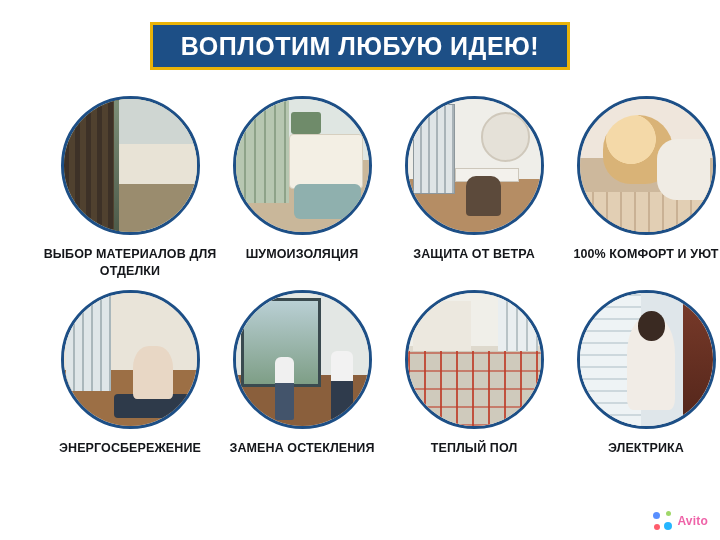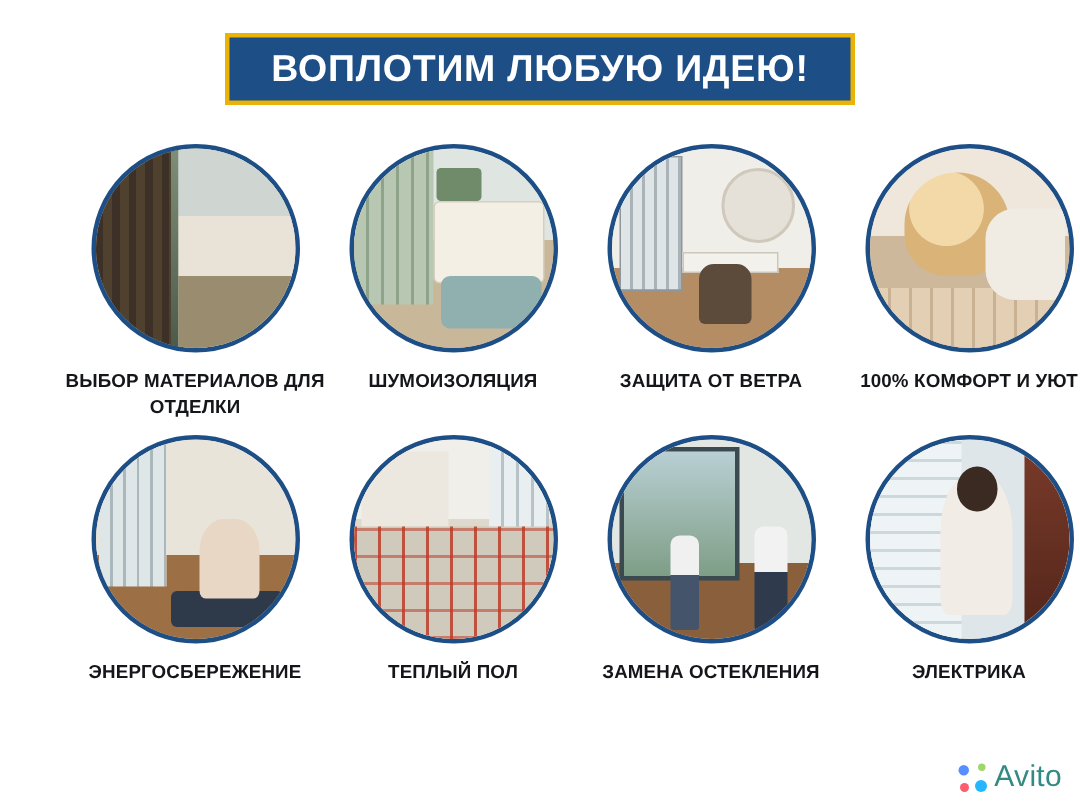--- a/index.html
+++ b/index.html
@@ -278,23 +278,23 @@
   .wm-dots i {
     position: absolute;
     border-radius: 50%;
     display: block;
   }
   .wm-dots i.d1 { width: 7px; height: 7px; left: 0; top: 1px; background: #3b7cff; }
   .wm-dots i.d2 { width: 5px; height: 5px; right: 1px; top: 0; background: #8fd14f; }
   .wm-dots i.d3 { width: 6px; height: 6px; left: 1px; bottom: 0; background: #ff4053; }
   .wm-dots i.d4 { width: 8px; height: 8px; right: 0; bottom: 0; background: #00aaff; }
   .wm-text {
-    font-size: 20px;
-    font-weight: normal;
-    color: #0f766e;
+    font-size: 12px;
+    font-weight: bold;
+    color: #ec4899;
     letter-spacing: 0.2px;
   }
 </style>
 </head>
 <body>
 
 <div class="banner-wrap">
   <div class="banner">
     <span class="banner-text">ВОПЛОТИМ ЛЮБУЮ ИДЕЮ!</span>
   </div>
@@ -358,40 +358,40 @@
       <div class="circle">
         <div class="photo p5">
           <span class="o1"></span>
             <span class="o2"></span>
             <span class="o3"></span>
         </div>
       </div>
       <div class="caption">ЭНЕРГОСБЕРЕЖЕНИЕ</div>
     </div>
 
+    <div class="cell wide">
+      <div class="circle">
+        <div class="photo p6">
+          <span class="o1"></span>
+            <span class="o2"></span>
+            <span class="o3"></span>
+        </div>
+      </div>
+      <div class="caption">ЗАМЕНА ОСТЕКЛЕНИЯ</div>
+    </div>
+
     <div class="cell">
       <div class="circle">
         <div class="photo p7">
           <span class="o3"></span>
             <span class="o2"></span>
             <span class="o1"></span>
         </div>
       </div>
       <div class="caption">ТЕПЛЫЙ ПОЛ</div>
-    </div>
-
-    <div class="cell wide">
-      <div class="circle">
-        <div class="photo p6">
-          <span class="o1"></span>
-            <span class="o2"></span>
-            <span class="o3"></span>
-        </div>
-      </div>
-      <div class="caption">ЗАМЕНА ОСТЕКЛЕНИЯ</div>
     </div>
 
     <div class="cell">
       <div class="circle">
         <div class="photo p8">
           <span class="o1"></span>
             <span class="o2"></span>
             <span class="o3"></span>
             <span class="o4"></span>
         </div>

